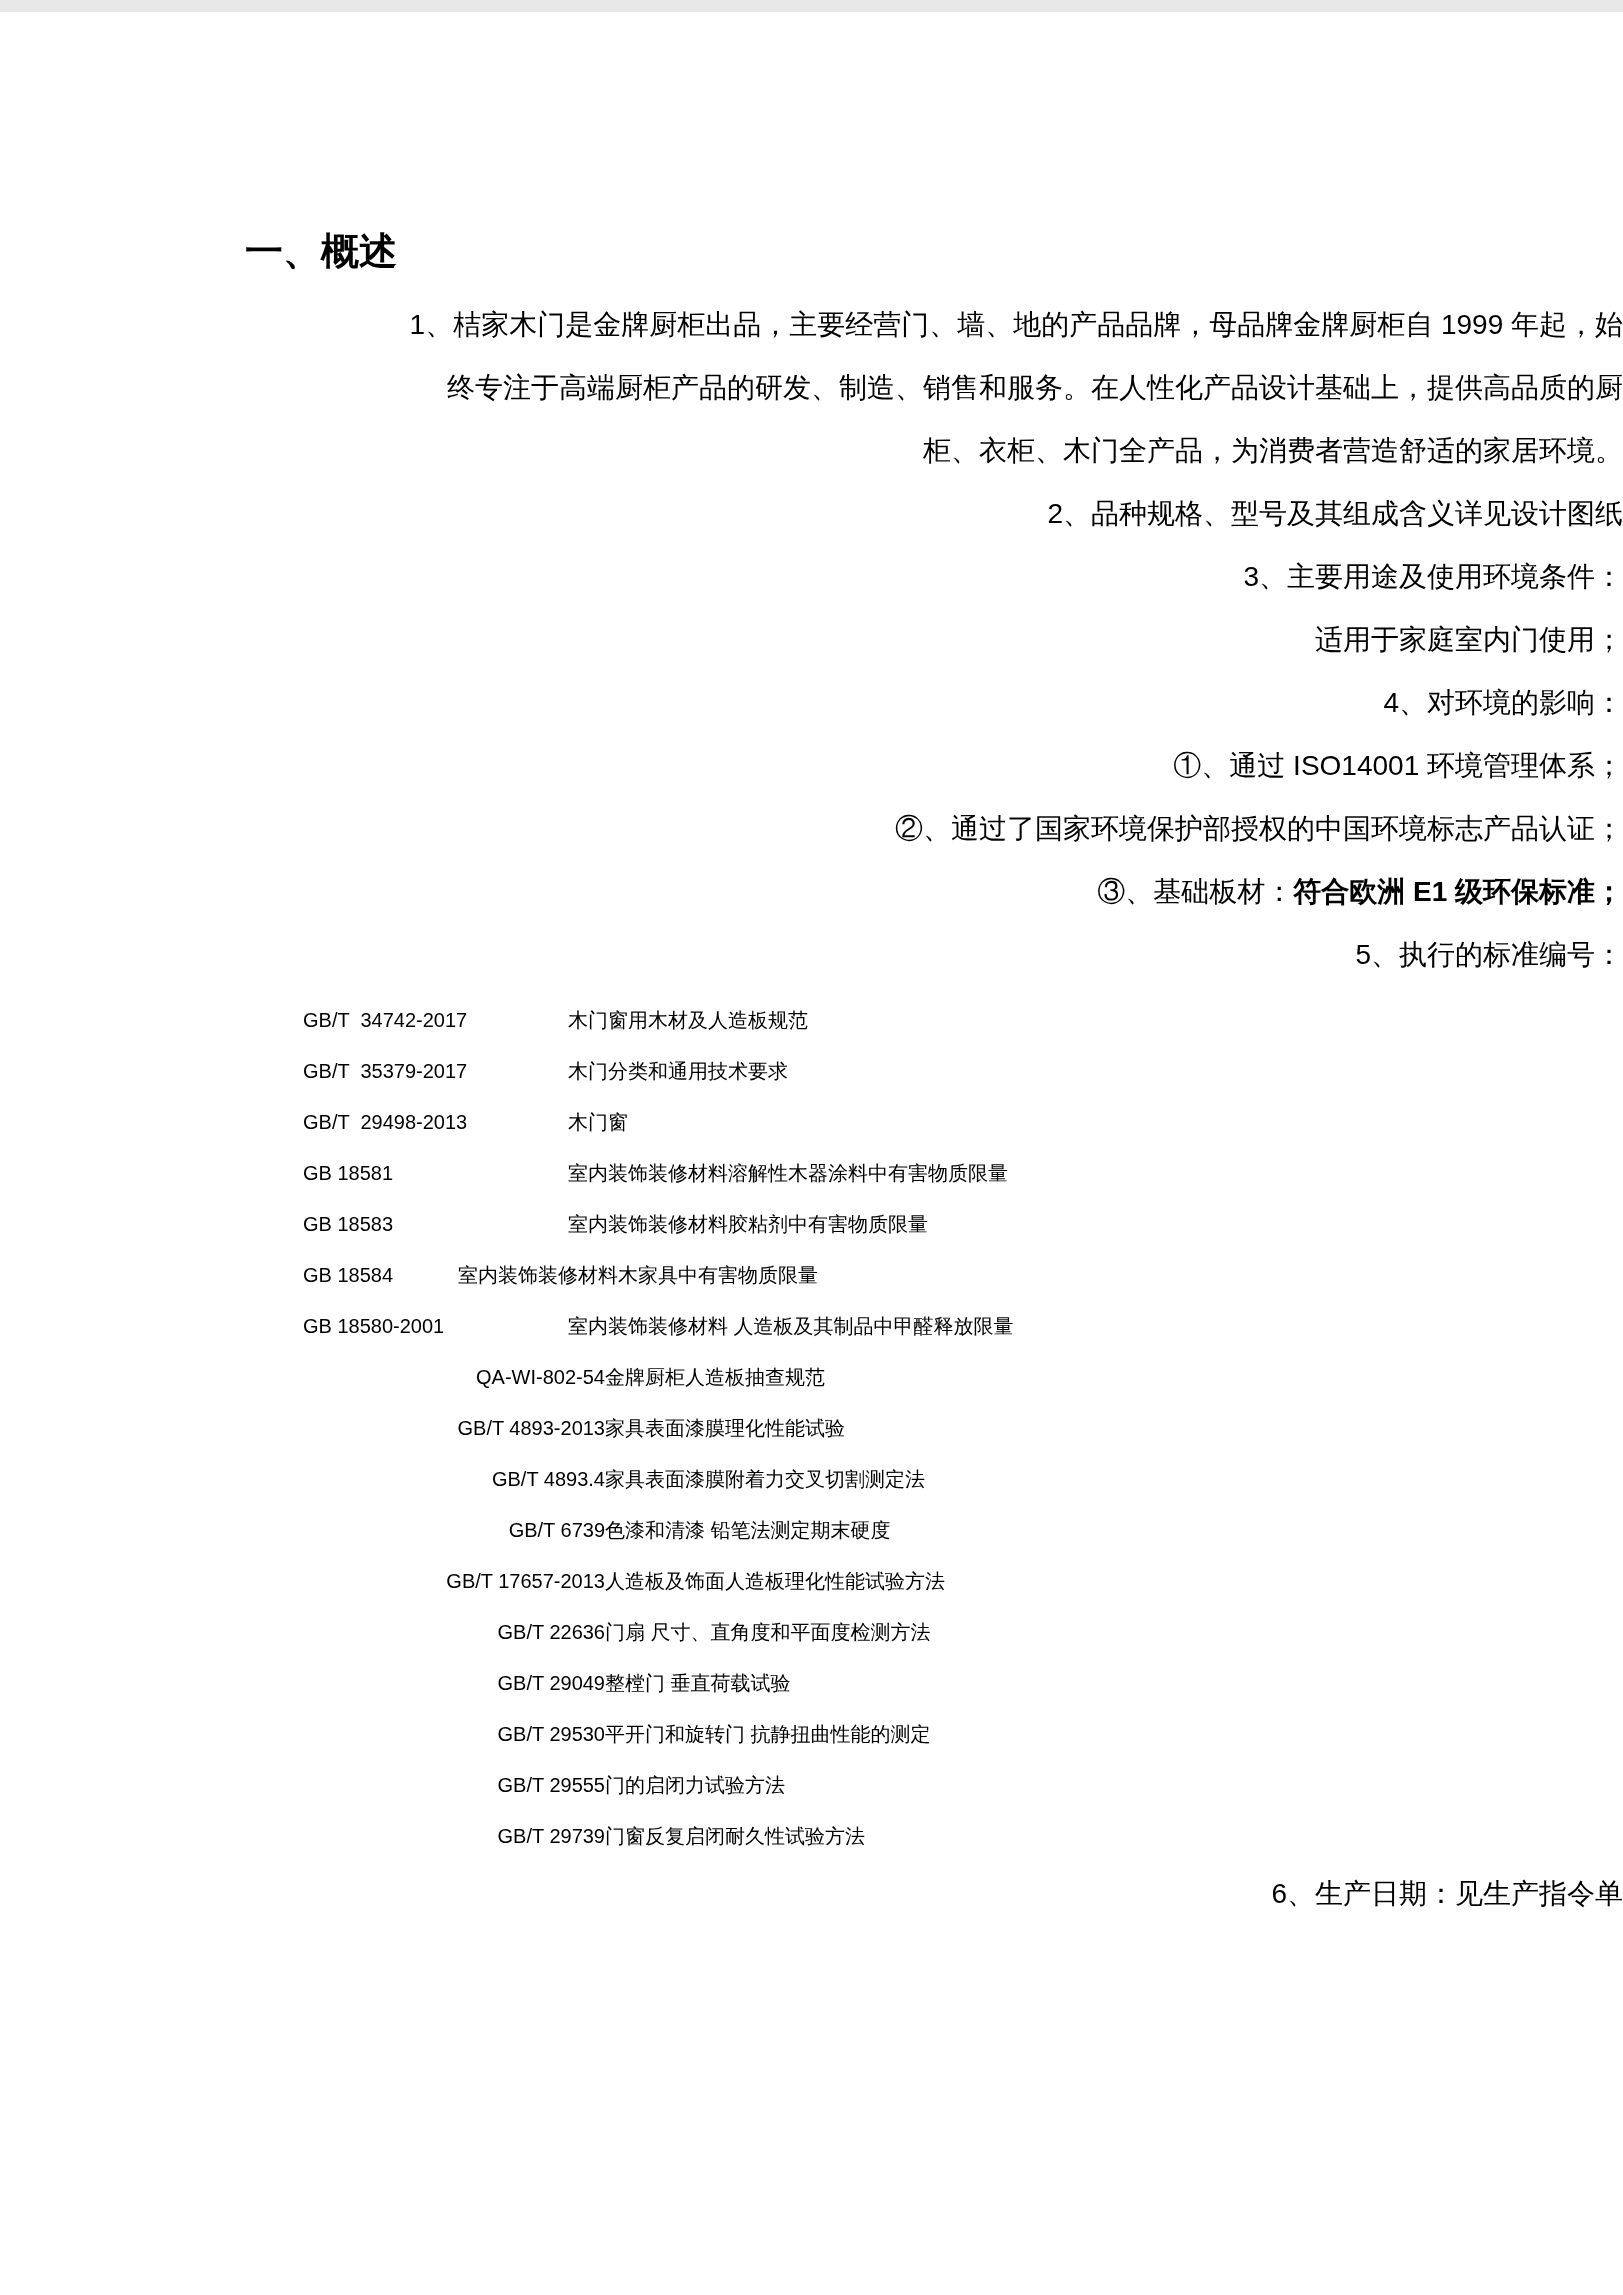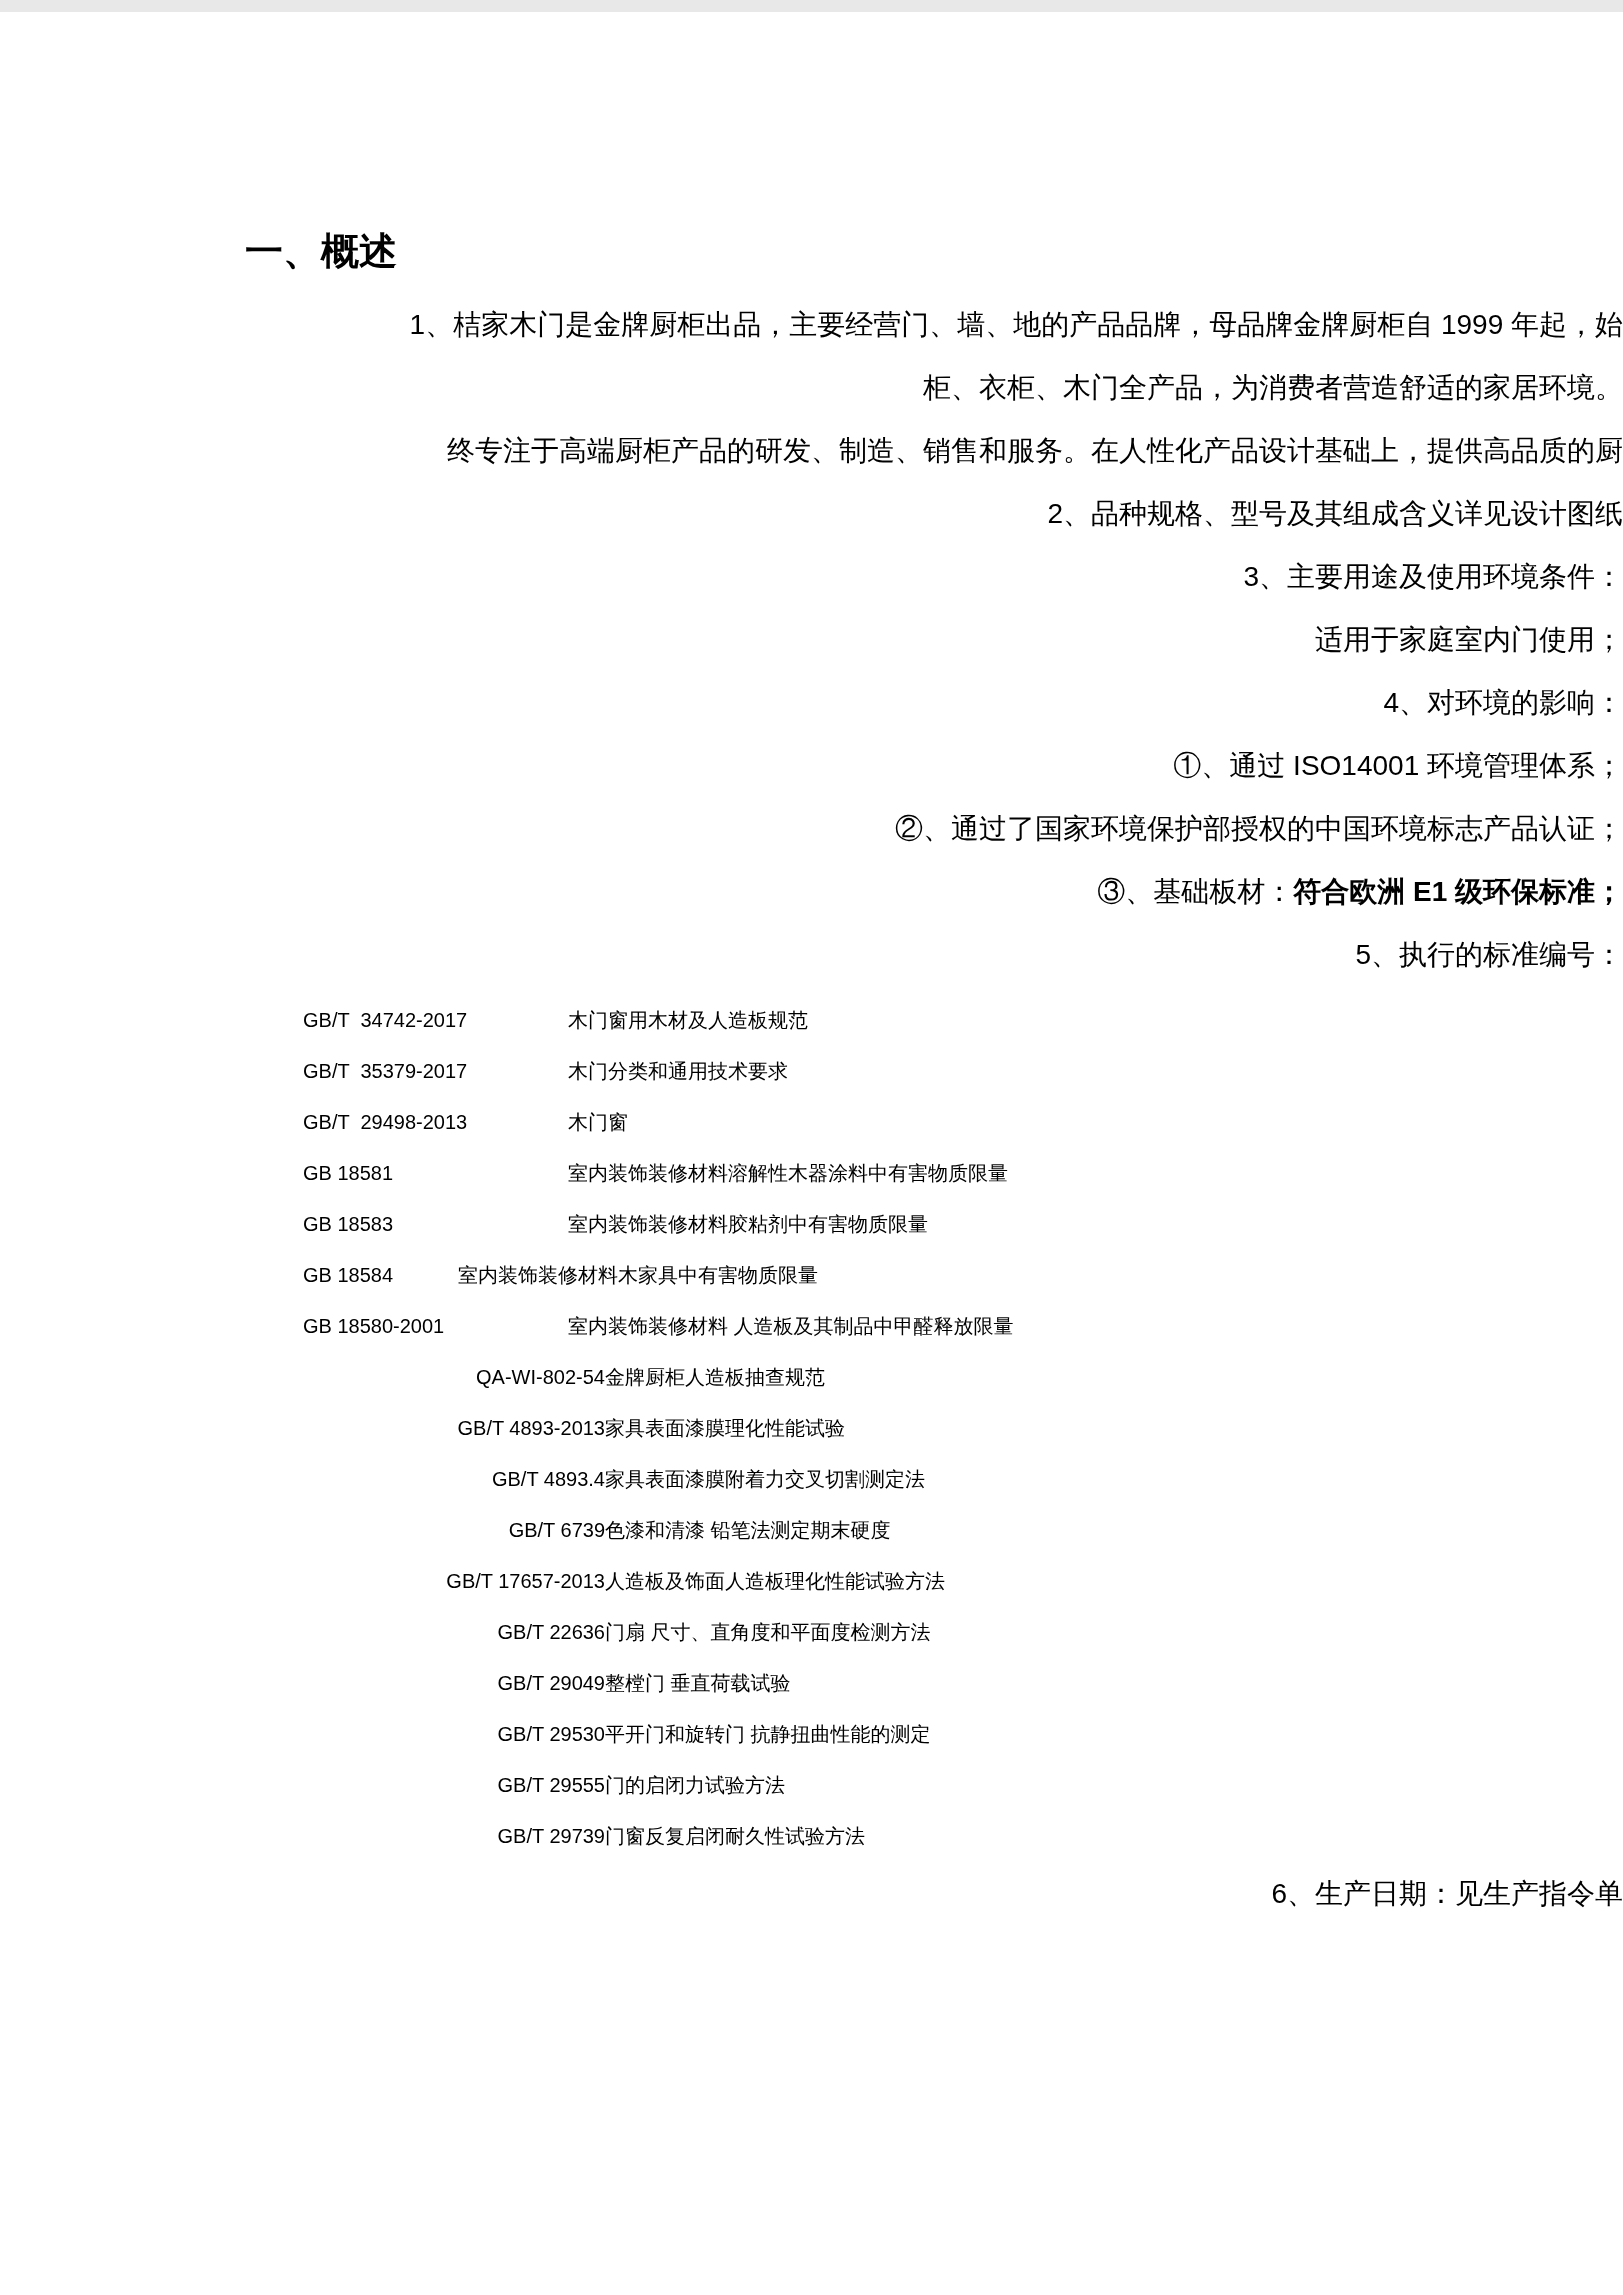--- a/index.html
+++ b/index.html
@@ -47,22 +47,22 @@
   .std-desc{white-space:pre;}
 </style>
 </head>
 <body>
 
 <div class="page">
 
   <h1 class="heading">一、概述</h1>
 
   <div class="line l-item">1、桔家木门是金牌厨柜出品，主要经营门、墙、地的产品品牌，母品牌金牌厨柜自 1999 年起，始</div>
+  <div class="line l-cont">终专注于高端厨柜产品的研发、制造、销售和服务。在人性化产品设计基础上，提供高品质的厨</div>
   <div class="line l-cont">柜、衣柜、木门全产品，为消费者营造舒适的家居环境。</div>
-  <div class="line l-cont">终专注于高端厨柜产品的研发、制造、销售和服务。在人性化产品设计基础上，提供高品质的厨</div>
 
   <div class="line l-item">2、品种规格、型号及其组成含义详见设计图纸</div>
 
   <div class="line l-item">3、主要用途及使用环境条件：</div>
   <div class="line l-sub">适用于家庭室内门使用；</div>
 
   <div class="line l-item">4、对环境的影响：</div>
   <div class="line l-sub">①、通过 ISO14001 环境管理体系；</div>
   <div class="line l-sub">②、通过了国家环境保护部授权的中国环境标志产品认证；</div>
   <div class="line l-sub"><span>③、基础板材：</span><span class="bold">符合欧洲 E1 级环保标准；</span></div>

